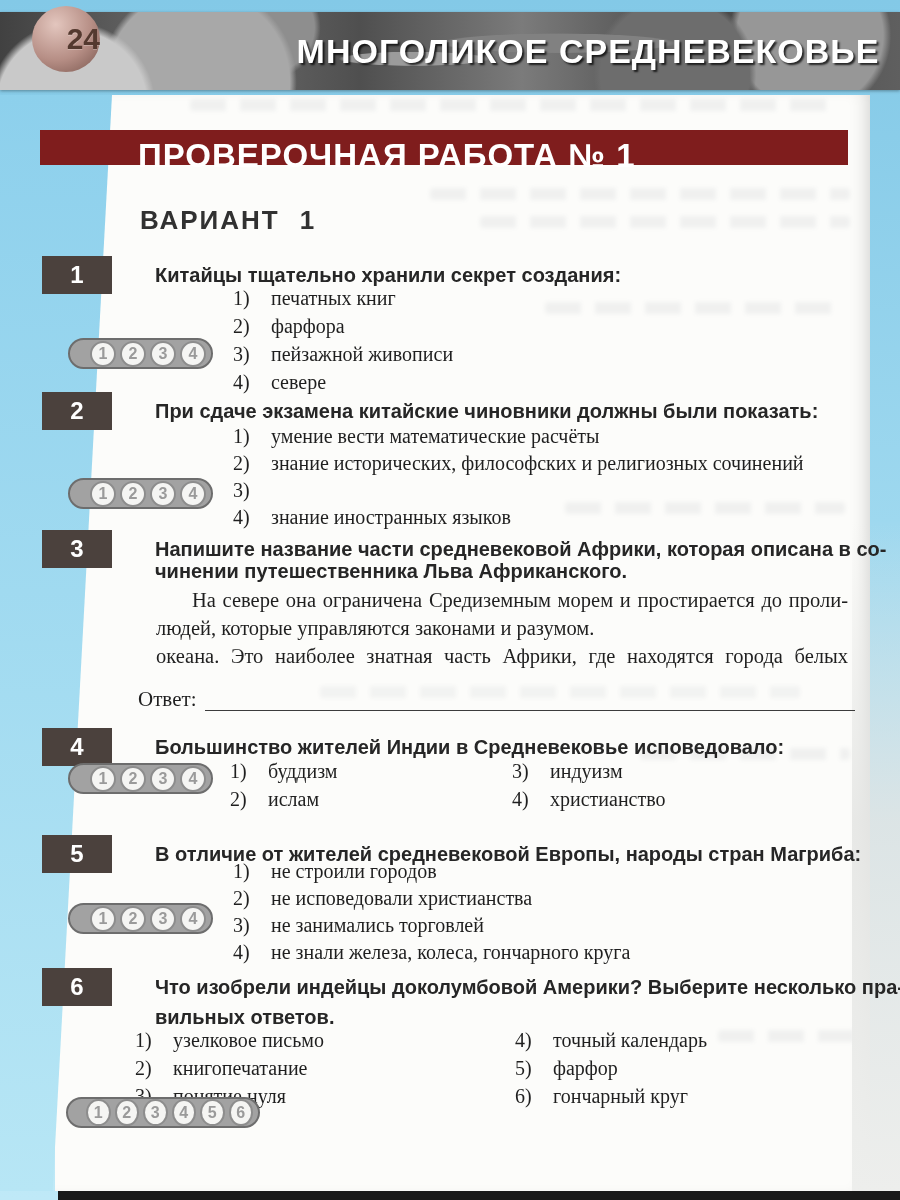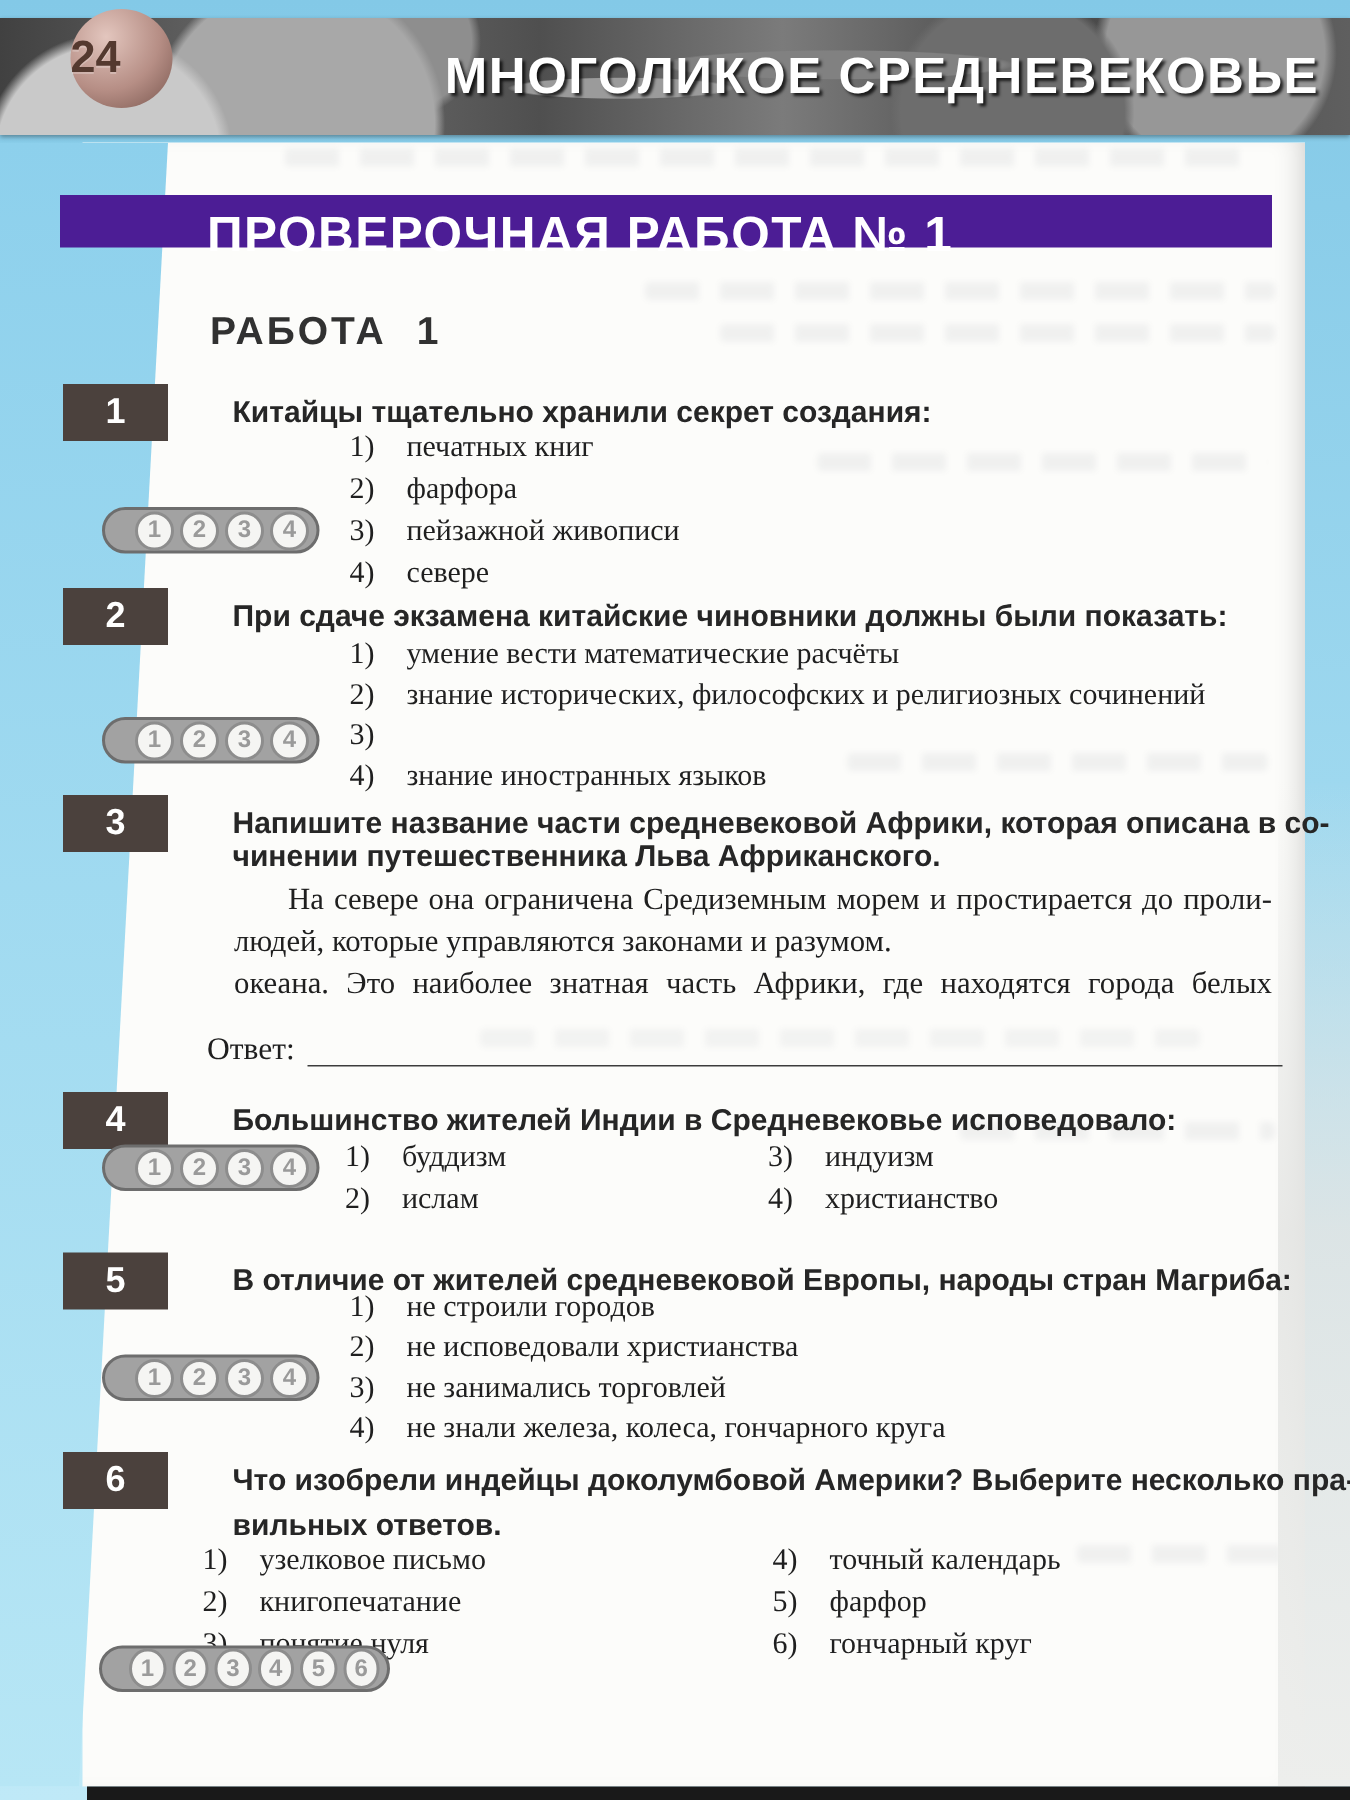--- a/index.html
+++ b/index.html
@@ -17,44 +17,44 @@
       radial-gradient(ellipse at 46% 60%, #9b9b9b 0 10%, rgba(0,0,0,0) 11%),
       radial-gradient(ellipse at 62% 40%, #818181 0 14%, rgba(0,0,0,0) 15%),
       radial-gradient(circle at 75% 80%, #6d6d6d 0 11%, rgba(0,0,0,0) 12%),
       radial-gradient(circle at 90% 30%, #979797 0 9%, rgba(0,0,0,0) 10%),
       linear-gradient(90deg,#414141,#6e6e6e 22%,#4f4f4f 40%,#7b7b7b 58%,#474747 78%,#5f5f5f);
     box-shadow:0 1px 3px rgba(0,0,0,.35);}
   .banner-title{position:absolute;left:290px;right:14px;top:0;height:78px;
     display:flex;align-items:center;justify-content:center;
     color:#ffffff;font-weight:700;font-size:34px;letter-spacing:1px;white-space:nowrap;
     text-shadow:2px 2px 2px rgba(0,0,0,.75);}
-  .page-ball{position:absolute;left:47px;top:6px;width:68px;height:66px;border-radius:50%;
+  .page-ball{position:absolute;left:32px;top:6px;width:68px;height:66px;border-radius:50%;
     background:radial-gradient(circle at 35% 28%,#e3c6be,#b68e85 55%,#7e5b53 95%);
-    display:flex;align-items:center;justify-content:flex-start;
+    display:flex;align-items:center;justify-content:flex-end;
     color:#54392f;font-weight:700;font-size:30px;
     text-shadow:0 1px 0 rgba(255,255,255,.25);}
 
   
   .sheet{position:absolute;left:55px;top:95px;width:815px;height:1096px;
     background:#fcfcfa;z-index:0;
     box-shadow:inset -14px 0 20px -14px rgba(0,0,0,.22);}
   .left-strip{position:absolute;left:0;top:95px;width:112px;height:1096px;z-index:1;
     background:linear-gradient(to bottom,#8dd0ec,#b7e6f5);
     clip-path:polygon(0 0,100% 0,47% 100%,0 100%);}
   .right-shade{position:absolute;left:852px;right:0;top:520px;bottom:9px;z-index:4;
     background:linear-gradient(to bottom,rgba(235,236,234,0),rgba(228,229,227,.85) 45%,#edeeec);
     pointer-events:none;}
   .bottom-bar{position:absolute;left:58px;right:0;bottom:0;height:9px;background:#191919;z-index:6;}
 
   
   .ghost{position:absolute;height:12px;z-index:2;border-radius:3px;filter:blur(2px);opacity:.11;
     background-image:repeating-linear-gradient(90deg,rgba(100,108,120,.7) 0 36px,rgba(0,0,0,0) 36px 50px);}
 
   
-  .workbar{position:absolute;left:40px;top:130px;width:808px;height:35px;background:#4c1d95;z-index:5;
+  .workbar{position:absolute;left:40px;top:130px;width:808px;height:35px;background:#7f1d1d;z-index:5;
     color:#fff;font-weight:700;font-size:33px;letter-spacing:1px;line-height:51px;
     padding-left:98px;box-sizing:border-box;white-space:nowrap;}
   .variant{position:absolute;left:140px;top:205px;z-index:5;color:#313131;
     font-weight:700;font-size:26px;letter-spacing:2px;}
   .variant .vnum{margin-left:20px;}
 
   
   .qbadge{position:absolute;left:42px;width:70px;height:38px;background:#4b413d;z-index:5;
     color:#fff;display:flex;align-items:center;justify-content:center;
     font-weight:700;font-size:24px;}
@@ -102,21 +102,21 @@
 <div class="ghost" style="top:302px;left:545px;width:300px;"></div>
 <div class="ghost" style="top:502px;left:565px;width:280px;"></div>
 <div class="ghost" style="top:686px;left:320px;width:480px;opacity:.09;"></div>
 <div class="ghost" style="top:748px;left:640px;width:210px;"></div>
 <div class="ghost" style="top:1030px;left:718px;width:140px;"></div>
 
 <div class="workbar">
   <span>ПРОВЕРОЧНАЯ РАБОТА № 1</span>
 </div>
 <div class="variant">
-  <span>РАБОТА</span><span class="vnum">1</span>
+  <span>ВАРИАНТ</span><span class="vnum">1</span>
 </div>
 
 <div class="qbadge" style="top:256px">
   <span>1</span>
 </div>
 <div class="qtext" style="top:260px">Китайцы тщательно хранили секрет создания:</div>
 <div class="opts" style="left:233px;top:284px;line-height:28px;">
   <div class="opt">
       <span class="on">1)</span>
       <span>печатных книг</span>

